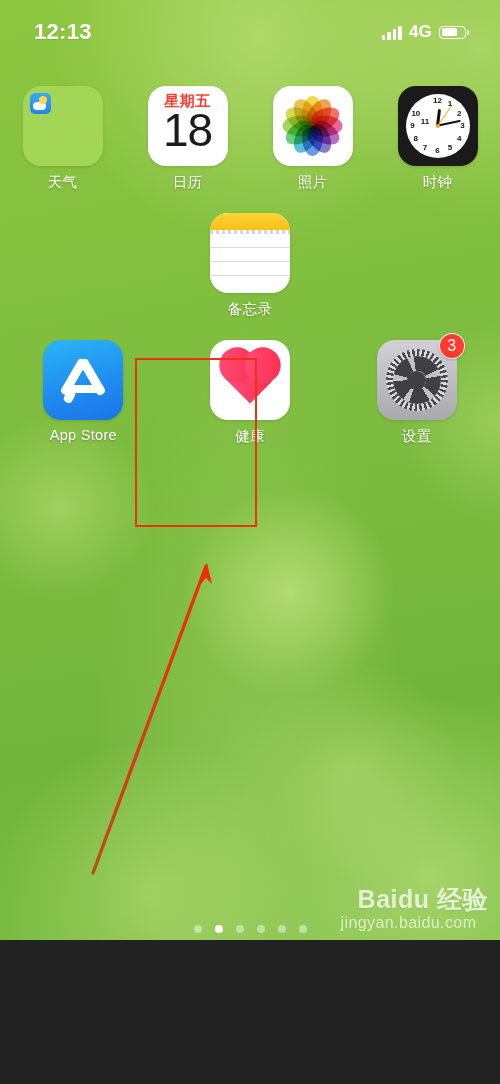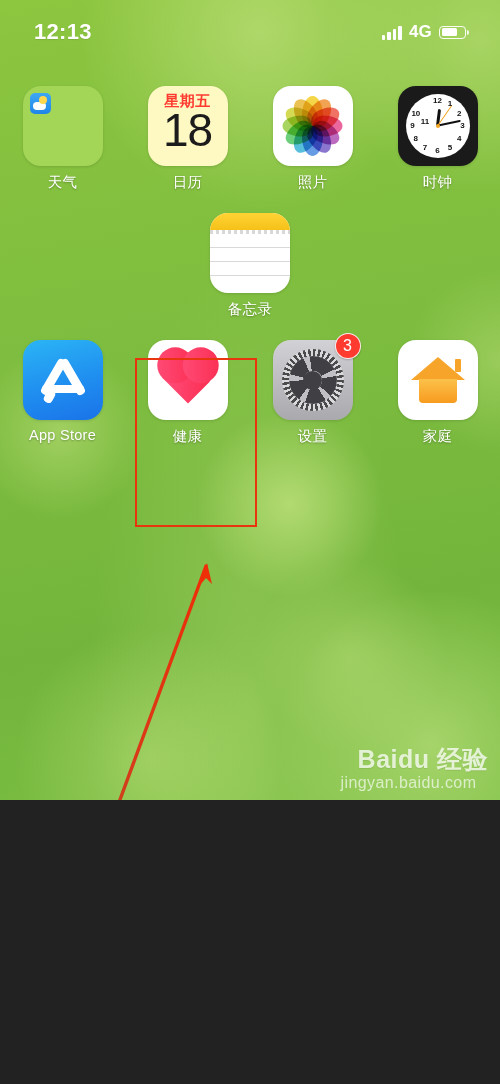--- a/index.html
+++ b/index.html
@@ -6,21 +6,21 @@
     margin: 0;
     padding: 0;
     background: #222;
   }
   body {
     font-family: "Liberation Sans", "DejaVu Sans", sans-serif;
   }
   #screen {
     position: relative;
     width: 500px;
-    height: 800px;
+    height: 940px;
     overflow: hidden;
     background: #7bc043;
   }
   
   .wallpaper {
     position: absolute;
     inset: 0;
     background:
       radial-gradient(circle at 52% 4%, rgba(205,232,140,0.55) 0%, rgba(205,232,140,0) 22%),
       radial-gradient(circle at 96% 5%, rgba(200,230,135,0.50) 0%, rgba(200,230,135,0) 17%),
@@ -191,21 +191,21 @@
   }
   .ic-weather .mini::after {
     content: "";
     position: absolute;
     left: 9px; top: 3px;
     width: 8px; height: 8px;
     border-radius: 50%;
     background: #ffd84d;
   }
   
-  .ic-calendar { background: #fef9c3; }
+  .ic-calendar { background: #ffffff; }
   .ic-calendar .cal-dow {
     position: absolute;
     top: 6px; left: 0; right: 0;
     text-align: center;
     color: #ff3b30;
     font-size: 15px;
     font-weight: bold;
     letter-spacing: 0.5px;
   }
   .ic-calendar .cal-day {
@@ -749,30 +749,20 @@
             <div class="gear-outer"></div>
             <div class="gear-ring"></div>
             <div class="gear-spokes"></div>
             <div class="gear-hub"></div>
           </div>
           <div class="badge">3</div>
         </div>
         <div class="app-label">设置</div>
       </div>
 
-      <div class="app">
-        <div class="icon-wrap">
-          <div class="icon ic-home">
-            <div class="chimney"></div>
-            <div class="roof"></div>
-            <div class="base"></div>
-          </div>
-        </div>
-        <div class="app-label">家庭</div>
-      </div>
     </div>
   </div>
 
   <div class="annot-rect"></div>
 
   <svg class="annot-arrow" viewBox="0 0 500 1084">
     <defs>
       <linearGradient id="arrowGrad" x1="93" y1="873" x2="206" y2="566" gradientUnits="userSpaceOnUse">
         <stop offset="0%" stop-color="#b5521a"></stop>
         <stop offset="35%" stop-color="#d8391a"></stop>

